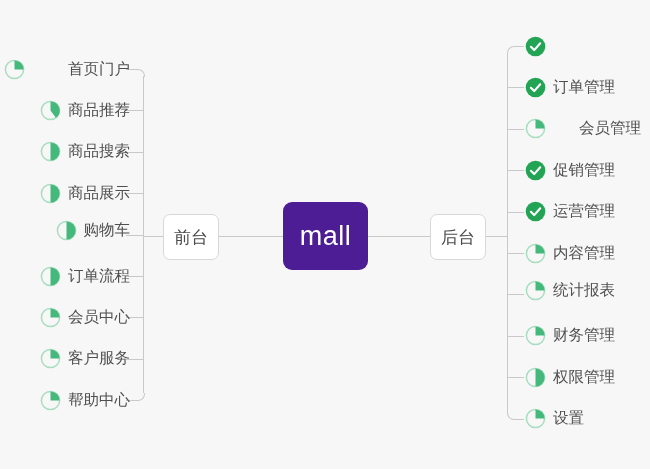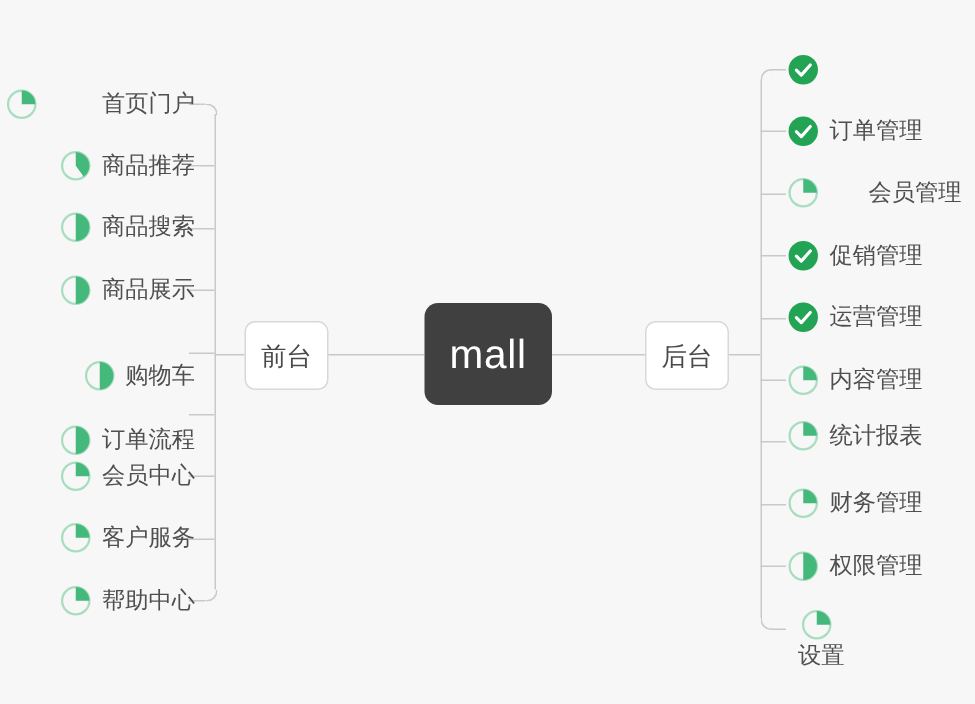--- a/index.html
+++ b/index.html
@@ -39,21 +39,21 @@
   .cap.br { border-left: none; border-top: none; border-bottom-right-radius: 7px; }
 
   
   .root-node {
     position: absolute;
     left: 283px;
     top: 202px;
     width: 85px;
     height: 68px;
     border-radius: 9px;
-    background: #404040;
+    background: #4c1d95;
     color: #ffffff;
     display: flex;
     align-items: center;
     justify-content: center;
     font-size: 27px;
     letter-spacing: 0.5px;
   }
   .branch-node {
     position: absolute;
     width: 54px;
@@ -168,30 +168,30 @@
       </div>
       <div class="leaf left" style="top: 180.2px;">
         <span class="icon">
           <svg viewBox="0 0 21 21" xmlns="http://www.w3.org/2000/svg">
     <circle cx="10.5" cy="10.5" r="9.1" fill="none" stroke="#a8ddc0" stroke-width="1.5"></circle>
     <path d="M 10.5 10.5 L 10.5 1.4000000000000004 A 9.1 9.1 0 0 1 10.500000000000002 19.6 Z" fill="#45b97c"></path>
   </svg>
         </span>
         <span class="leaf-label">商品展示</span>
       </div>
-      <div class="leaf left" style="top: 237px; text-align: center;">
+      <div class="leaf left" style="top: 217px; text-align: center;">
         <span class="icon">
           <svg viewBox="0 0 21 21" xmlns="http://www.w3.org/2000/svg">
     <circle cx="10.5" cy="10.5" r="9.1" fill="none" stroke="#a8ddc0" stroke-width="1.5"></circle>
     <path d="M 10.5 10.5 L 10.5 1.4000000000000004 A 9.1 9.1 0 0 1 10.500000000000002 19.6 Z" fill="#45b97c"></path>
   </svg>
         </span>
         <span class="leaf-label">购物车</span>
       </div>
-      <div class="leaf left" style="top: 263px; margin-top: 17px;">
+      <div class="leaf left" style="top: 263px;">
         <span class="icon">
           <svg viewBox="0 0 21 21" xmlns="http://www.w3.org/2000/svg">
     <circle cx="10.5" cy="10.5" r="9.1" fill="none" stroke="#a8ddc0" stroke-width="1.5"></circle>
     <path d="M 10.5 10.5 L 10.5 1.4000000000000004 A 9.1 9.1 0 0 1 10.500000000000002 19.6 Z" fill="#45b97c"></path>
   </svg>
         </span>
         <span class="leaf-label">订单流程</span>
       </div>
       <div class="leaf left" style="top: 304.4px;">
         <span class="icon">
@@ -295,21 +295,21 @@
       </div>
       <div class="leaf right" style="top: 364.2px;">
         <span class="icon">
           <svg viewBox="0 0 21 21" xmlns="http://www.w3.org/2000/svg">
     <circle cx="10.5" cy="10.5" r="9.1" fill="none" stroke="#a8ddc0" stroke-width="1.5"></circle>
     <path d="M 10.5 10.5 L 10.5 1.4000000000000004 A 9.1 9.1 0 0 1 10.500000000000002 19.6 Z" fill="#45b97c"></path>
   </svg>
         </span>
         <span class="leaf-label">权限管理</span>
       </div>
-      <div class="leaf right" style="top: 405.6px; flex-direction: column;">
+      <div class="leaf right" style="top: 405.6px;">
         <span class="icon">
           <svg viewBox="0 0 21 21" xmlns="http://www.w3.org/2000/svg">
     <circle cx="10.5" cy="10.5" r="9.1" fill="none" stroke="#a8ddc0" stroke-width="1.5"></circle>
     <path d="M 10.5 10.5 L 10.5 1.4000000000000004 A 9.1 9.1 0 0 1 19.6 10.5 Z" fill="#45b97c"></path>
   </svg>
         </span>
         <span class="leaf-label">设置</span>
       </div>
     </div>
 

